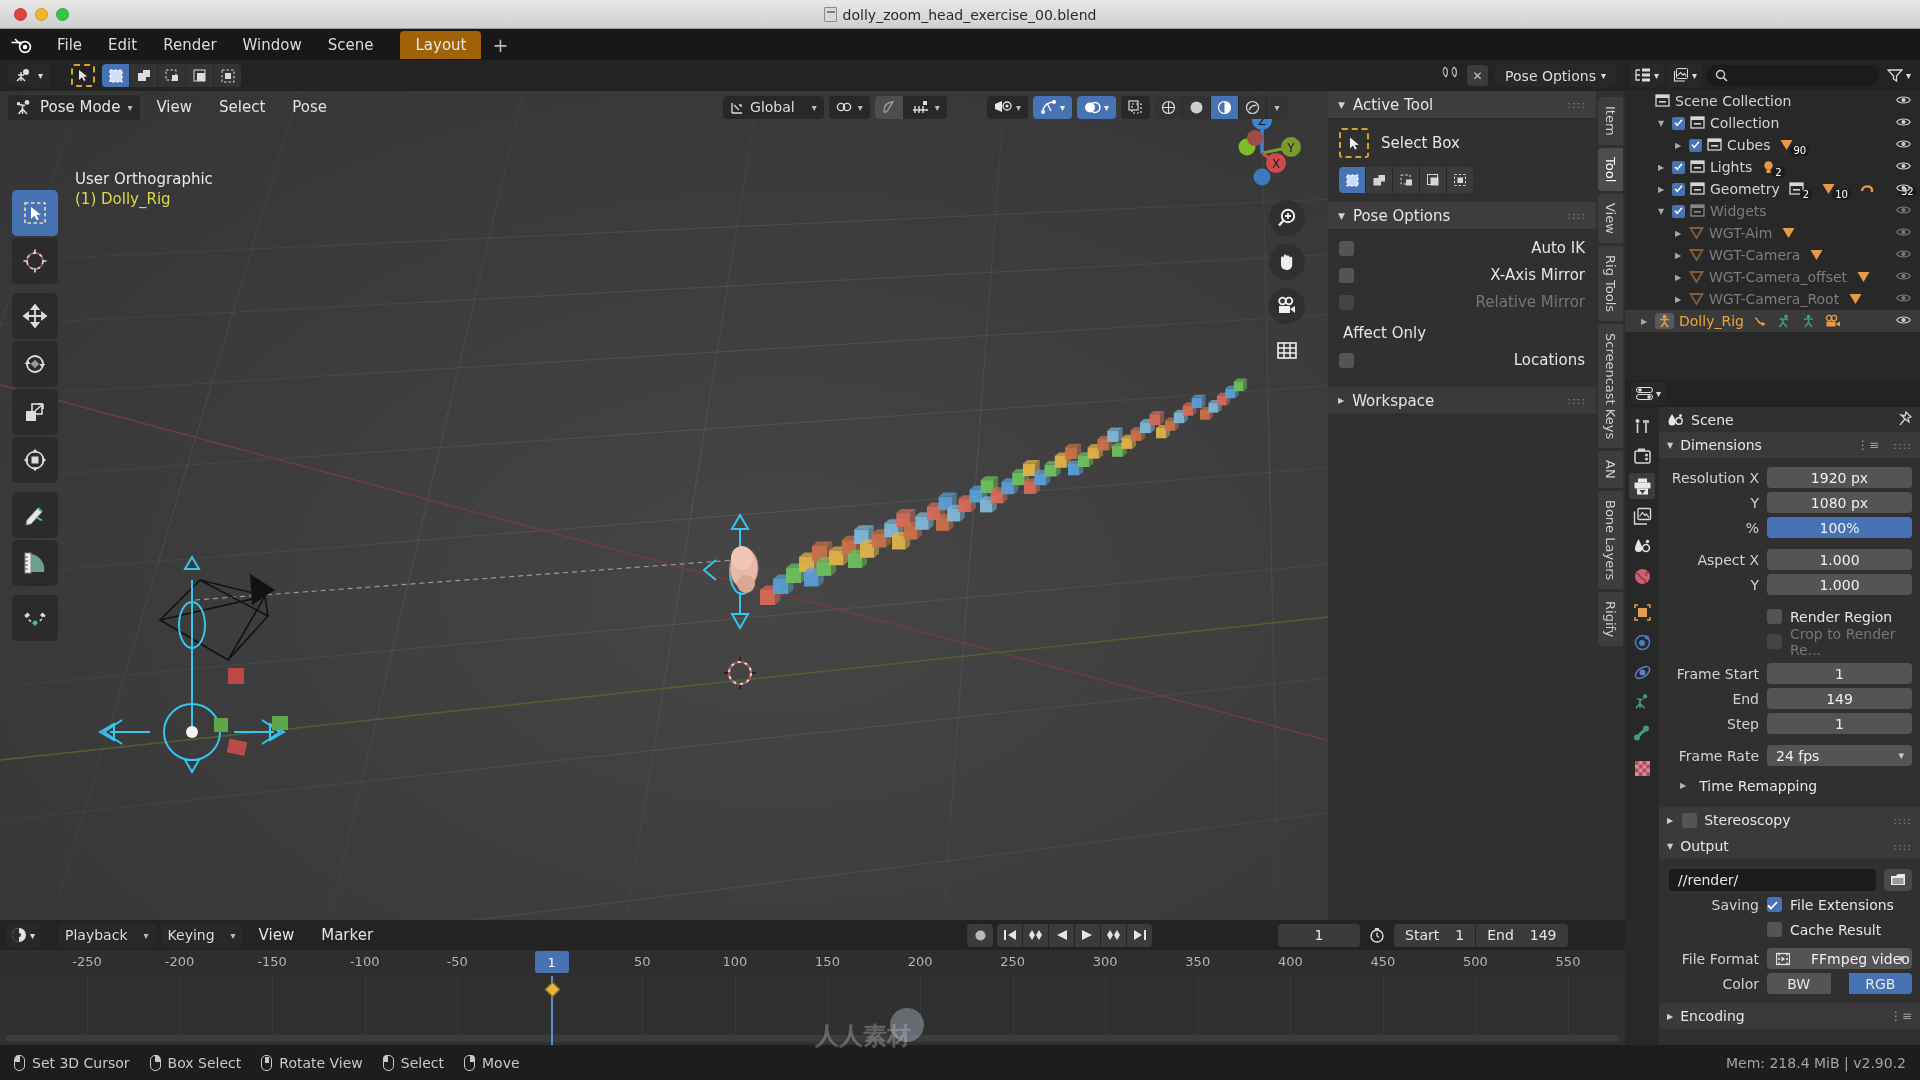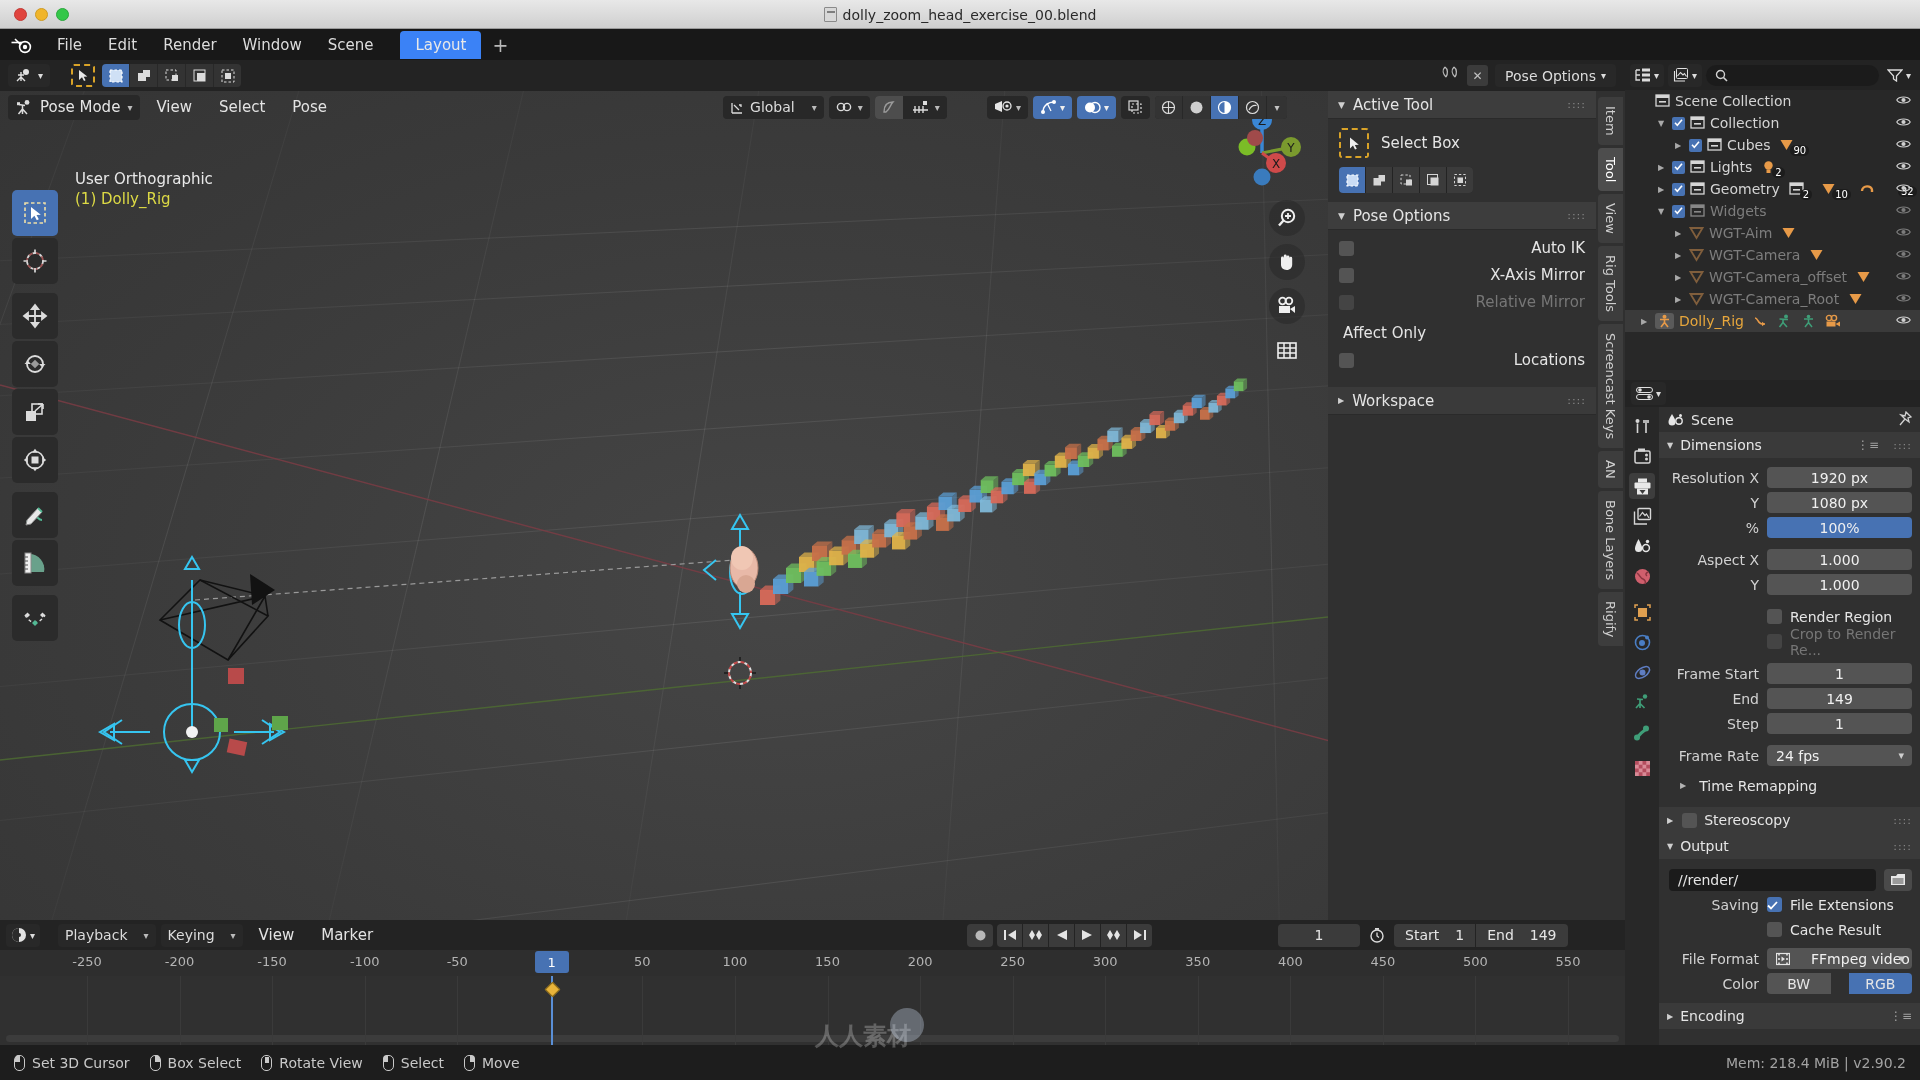--- a/index.html
+++ b/index.html
@@ -21,21 +21,21 @@
   .ostitle .docicon{ width:13px; height:15px; background:#d8d8d8; border:1px solid #8a8a8a;
     border-radius:1px; position:relative; }
   .ostitle .docicon:after{content:"";position:absolute;left:2px;top:3px;width:8px;height:2px;background:#7e7e7e;}
 
   
   .topbar { position:absolute; left:0; top:29px; width:1920px; height:31px;
     background:#181818; display:flex; align-items:center; padding-left:8px; }
   .blogo { width:28px; height:22px; margin-right:8px; display:flex; align-items:center; justify-content:center; }
   .menuitem { padding:4px 13px; font-size:15px; color:#dcdcdc; border-radius:3px; cursor:default; white-space:nowrap;}
   .wstabs { display:flex; align-items:center; margin-left:14px; gap:2px; }
-  .wstab { padding:5px 15px; font-size:15px; background:#3b82f6; border-radius:4px 4px 0 0; color:#e8e8e8;}
+  .wstab { padding:5px 15px; font-size:15px; background:#a16207; border-radius:4px 4px 0 0; color:#e8e8e8;}
   .wsplus { padding:3px 9px; font-size:19px; color:#b9b9b9; }
   .scene-block { position:absolute; right:365px; top:33px; display:flex; align-items:center; }
   .viewlayer-block { position:absolute; right:8px; top:33px; display:flex; align-items:center; }
   .idfield { display:flex; align-items:center; height:23px; background:#282828; border-radius:4px; overflow:hidden;}
   .id-icon { width:34px; height:23px; background:#303030; display:flex; align-items:center; justify-content:center; gap:2px;}
   .id-name { width:146px; padding:0 8px; font-size:14px; background:#1f1f1f; height:23px; line-height:23px; }
   .id-btn { width:26px; height:23px; background:#3b3b3b; display:flex;align-items:center;justify-content:center;}
   .id-btn.x { background:#282828; color:#777; }
 
   

